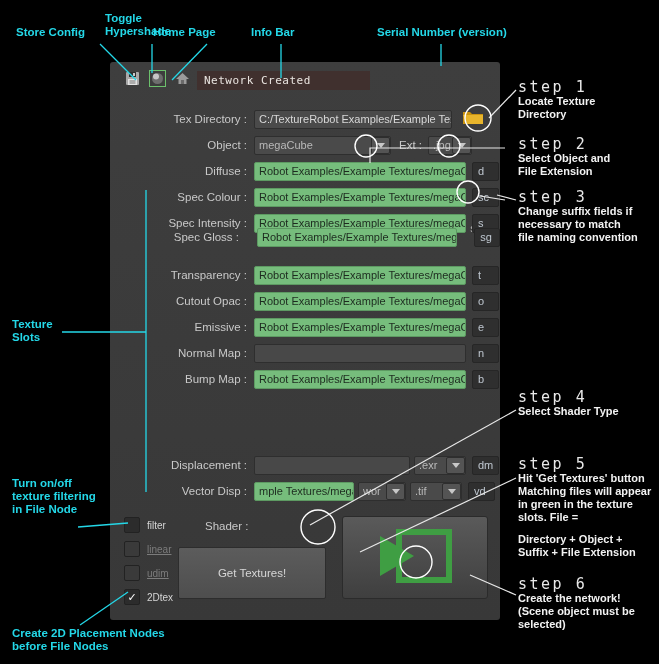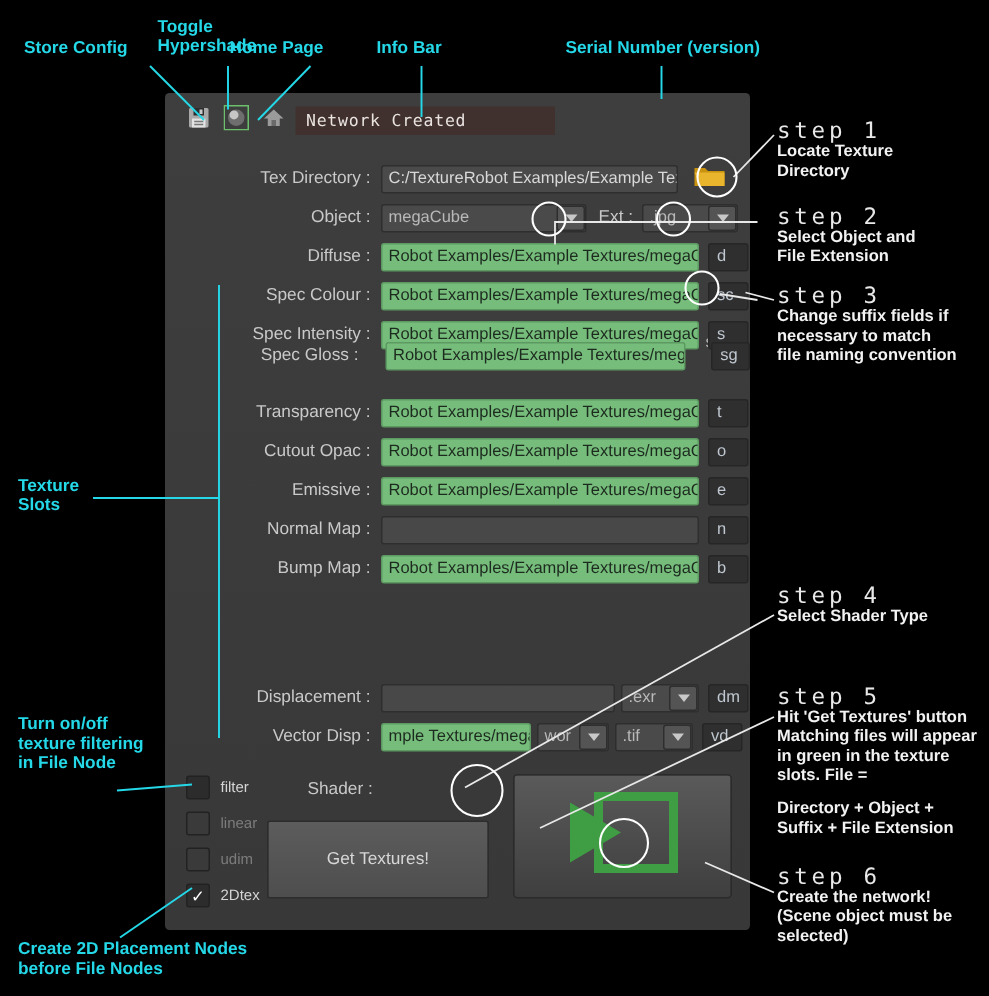--- a/index.html
+++ b/index.html
@@ -48,21 +48,21 @@
   .arrowbox i{display:block;width:0;height:0;border-left:4.5px solid transparent;
               border-right:4.5px solid transparent;border-top:5.5px solid #c8c8c8;}
 
   #suflabel{position:absolute;right:12px;top:160px;font-size:11px;color:#b9b9b9;}
 
   
   .chk{position:absolute;left:14px;display:flex;align-items:center;gap:7px;}
   .box{width:14px;height:14px;background:#2c2c2c;border:1px solid #222;border-radius:2px;
        display:flex;align-items:center;justify-content:center;font-size:11px;color:#fff;}
   .chk span.t{font-size:10px;color:#d5d5d5;}
-  .chk.dim span.t{color:#7c7c7c;}
+  .chk.dim span.t{color:#7c7c7c;text-decoration:underline;}
   .chk.dim .box{background:#3a3a3a;}
 
   #shaderrow{position:absolute;left:95px;top:458px;display:flex;align-items:center;gap:6px;}
   #shaderrow .l{font-size:11.5px;color:#c9c9c9;}
   #getbtn{position:absolute;left:68px;top:485px;width:146px;height:50px;
           background:linear-gradient(180deg,#5c5c5c,#4e4e4e);border:1px solid #2d2d2d;
           border-radius:2px;display:flex;align-items:center;justify-content:center;
           font-size:11.5px;color:#d7d7d7;}
   #netbtn{position:absolute;left:232px;top:454px;width:144px;height:81px;
           background:linear-gradient(180deg,#5a5a5a,#3f3f3f);border:1px solid #2b2b2b;
@@ -117,21 +117,21 @@
 
   <div class="row" style="top:72px;">
     <div class="lbl">Object :</div>
     <div class="dd" style="width:137px;">
       <span class="val" style="flex:1;">megaCube</span>
       <span class="arrowbox">
           <i></i>
         </span>
     </div>
     <span style="font-size:11.5px;color:#c9c9c9;margin-left:8px;">Ext :</span>
-    <div class="dd" style="width:64px;margin-left:6px;">
+    <div class="dd" style="width:44px;margin-left:6px;">
       <span class="val" style="flex:1;">.jpg</span>
       <span class="arrowbox">
           <i></i>
         </span>
     </div>
   </div>
 
   <div id="suflabel">suf:</div>
 
   <div id="slots">

